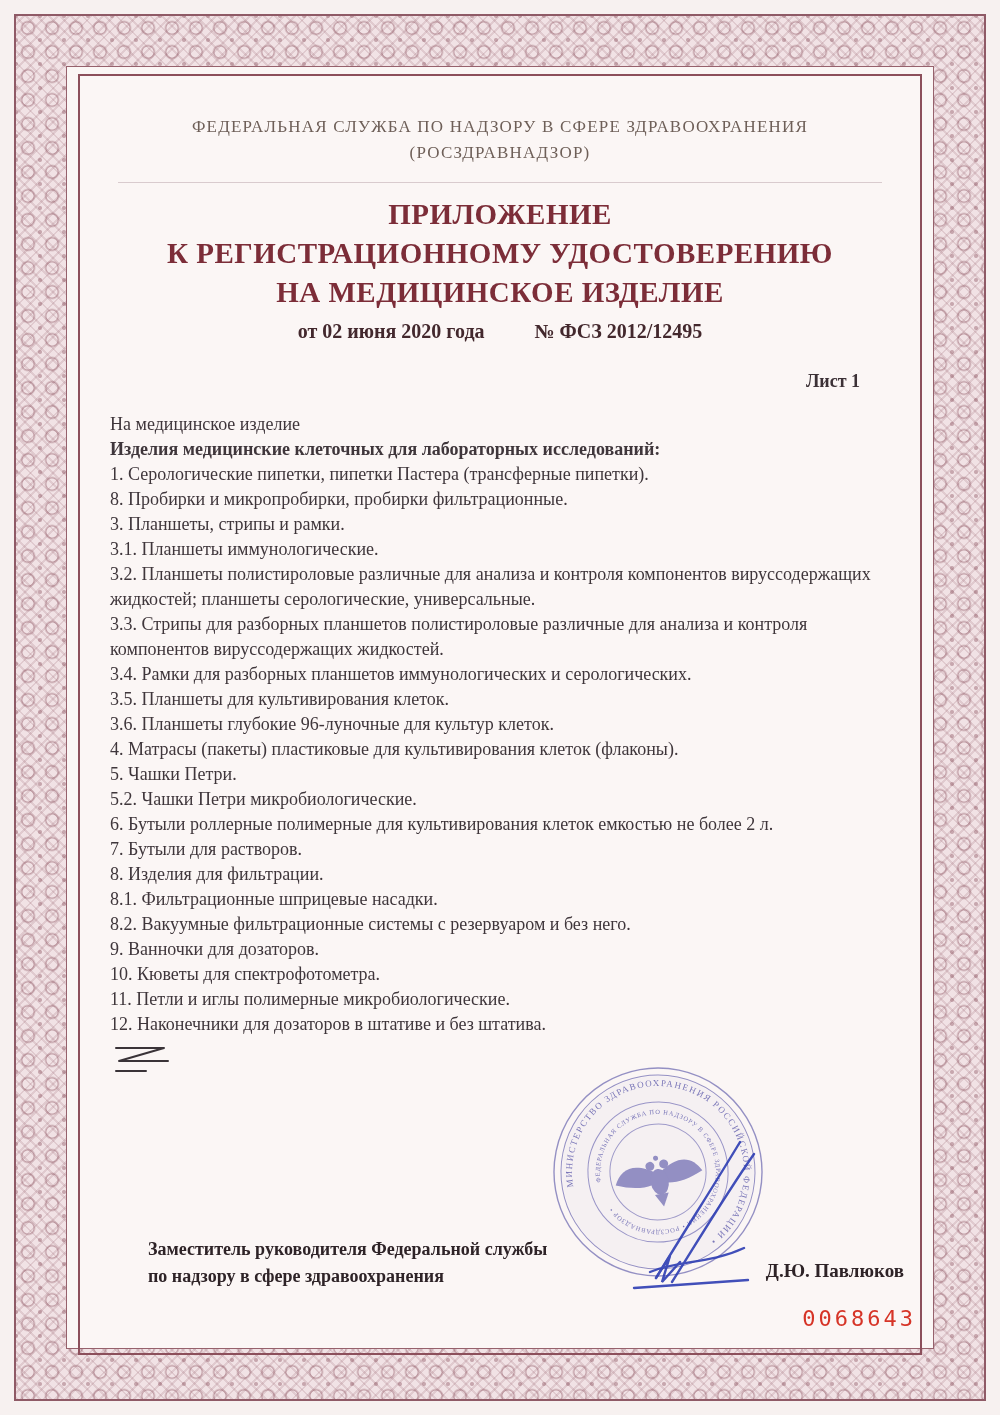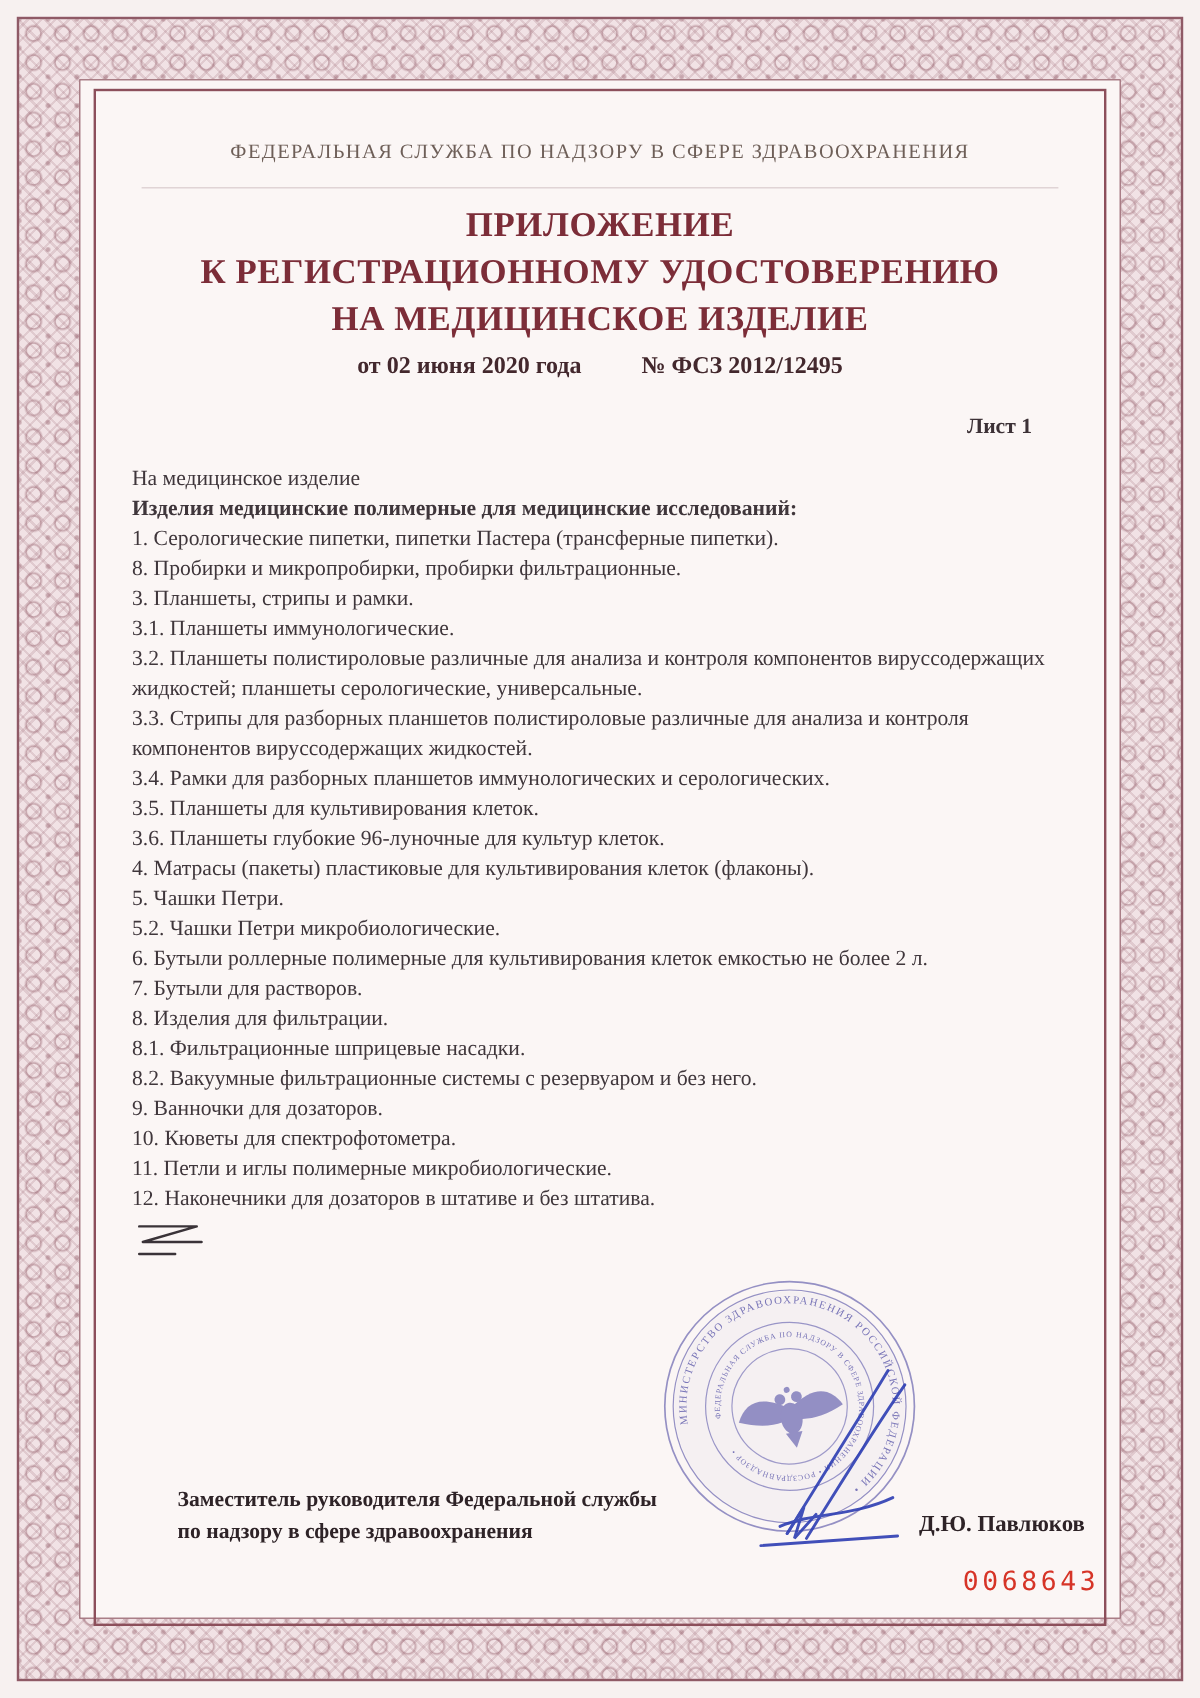--- a/index.html
+++ b/index.html
@@ -55,40 +55,41 @@
 <div class="page">
 
   <div class="band"></div>
   <div class="band-hole"></div>
   <div class="frame"></div>
 
   <div class="content">
 
     <div class="header">
       <div>ФЕДЕРАЛЬНАЯ СЛУЖБА ПО НАДЗОРУ В СФЕРЕ ЗДРАВООХРАНЕНИЯ</div>
+      <div>(РОСЗДРАВНАДЗОР)</div>
     </div>
 
     <div class="header-rule"></div>
 
     <div class="title">
       <div>ПРИЛОЖЕНИЕ</div>
       <div>К РЕГИСТРАЦИОННОМУ УДОСТОВЕРЕНИЮ</div>
       <div>НА МЕДИЦИНСКОЕ ИЗДЕЛИЕ</div>
     </div>
 
     <div class="meta">
       <span>от  02 июня 2020 года</span>
       <span>№  ФСЗ 2012/12495</span>
     </div>
 
     <div class="sheet">Лист  1</div>
 
     <div class="bodytext">
       <div>На медицинское изделие</div>
-      <div class="product-heading">Изделия медицинские полимерные для медицинские исследований:</div>
+      <div class="product-heading">Изделия медицинские клеточных для лабораторных исследований:</div>
       <div>
           <div>1. Серологические пипетки, пипетки Пастера (трансферные пипетки).</div>
           <div>8. Пробирки и микропробирки, пробирки фильтрационные.</div>
           <div>3. Планшеты, стрипы и рамки.</div>
           <div>3.1. Планшеты иммунологические.</div>
           <div>3.2. Планшеты полистироловые различные для анализа и контроля компонентов вируссодержащих жидкостей; планшеты серологические, универсальные.</div>
           <div>3.3. Стрипы для разборных планшетов полистироловые различные для анализа и контроля компонентов вируссодержащих жидкостей.</div>
           <div>3.4. Рамки для разборных планшетов иммунологических и серологических.</div>
           <div>3.5. Планшеты для культивирования клеток.</div>
           <div>3.6. Планшеты глубокие 96-луночные для культур клеток.</div>

